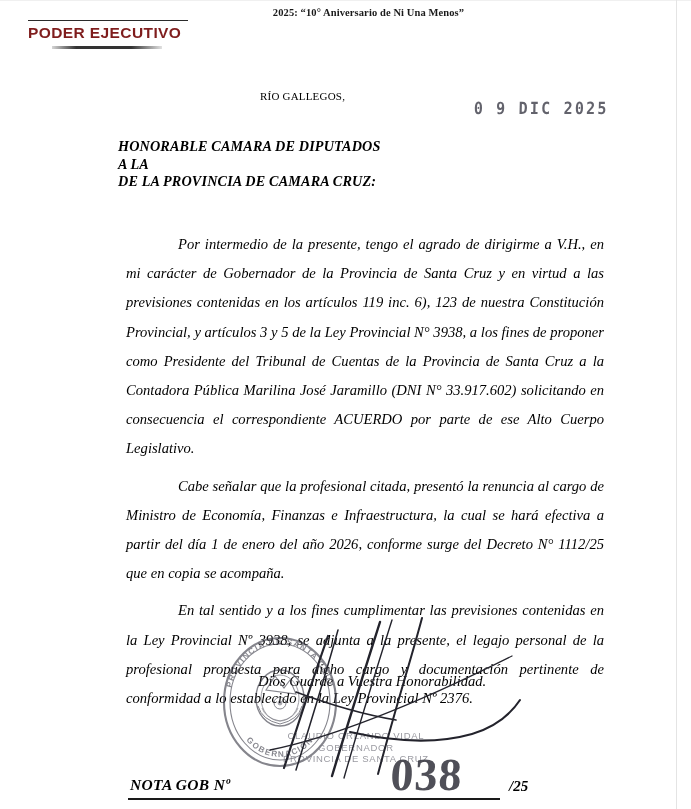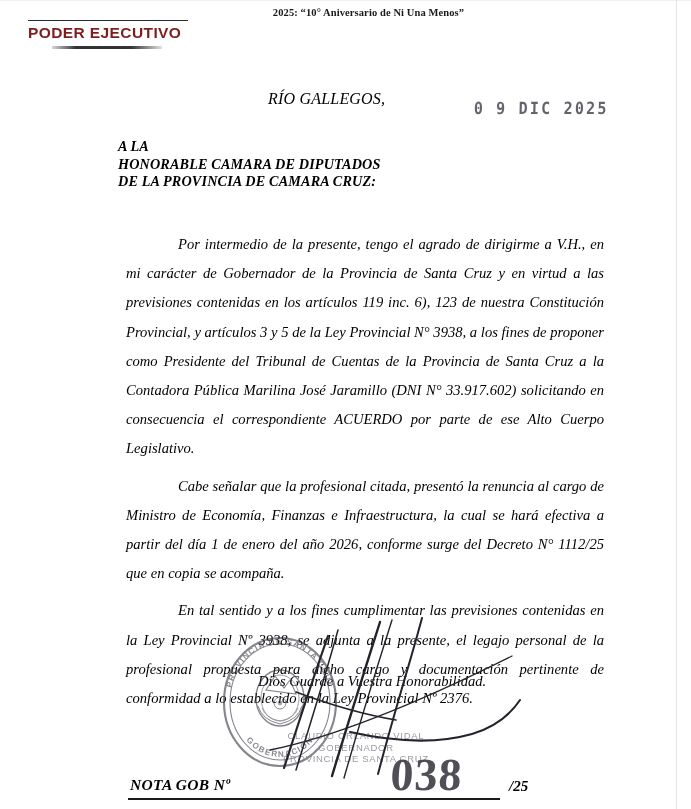--- a/index.html
+++ b/index.html
@@ -83,23 +83,22 @@
         rgba(180,180,180,0.55) 0%,
         rgba(40,40,40,0.95) 22%,
         rgba(40,40,40,0.95) 72%,
         rgba(190,190,190,0.45) 100%);
   }
 
   
   .place {
     position: absolute;
     top: 90px;
-    left: 268px;
-    font-style: italic;
-    font-size: 16px;
+    left: 260px;
+    font-size: 11px;
     letter-spacing: 0.2px;
     white-space: nowrap;
   }
   .date-stamp {
     position: absolute;
     top: 98px;
     left: 474px;
     font-family: "DejaVu Sans Mono", "Liberation Mono", monospace;
     font-size: 15px;
     font-weight: bold;
@@ -249,22 +248,22 @@
   <div class="anniversary">2025: “10° Aniversario de Ni Una Menos”</div>
 
   <div class="ph-rule-top"></div>
   <div class="poder">PODER EJECUTIVO</div>
   <div class="ph-rule-bottom"></div>
 
   <div class="place">RÍO GALLEGOS,</div>
   <div class="date-stamp">0 9 DIC 2025</div>
 
   <div class="addressee">
+    <div>HONORABLE CAMARA DE DIPUTADOS</div>
     <div>A LA</div>
-    <div>HONORABLE CAMARA DE DIPUTADOS</div>
     <div>DE LA PROVINCIA DE CAMARA CRUZ:</div>
   </div>
 
   <div class="body-block">
     <p class="para">Por intermedio de la presente, tengo el agrado de dirigirme a V.H., en mi carácter de Gobernador de la Provincia de Santa Cruz y en virtud a las previsiones contenidas en los artículos 119 inc. 6), 123 de nuestra Constitución Provincial, y artículos  3 y 5  de la Ley Provincial N° 3938, a los fines de proponer como Presidente del Tribunal de Cuentas de la Provincia de Santa Cruz a la Contadora Pública Marilina José Jaramillo (DNI N° 33.917.602) solicitando en consecuencia el correspondiente ACUERDO por parte de ese Alto Cuerpo Legislativo.</p>
     <p class="para">Cabe señalar que la profesional citada, presentó la renuncia al cargo de Ministro de Economía, Finanzas e Infraestructura, la cual se hará efectiva a partir del día 1 de enero del año 2026, conforme surge del Decreto N° 1112/25 que en copia se acompaña.</p>
     <p class="para last-short">En tal sentido y a los fines cumplimentar las previsiones contenidas en la Ley Provincial Nº 3938, se adjunta a la presente, el legajo personal de la profesional propuesta para dicho cargo y documentación pertinente de conformidad a lo establecido en la Ley Provincial Nº 2376.</p>
   </div>
 
   <div class="closing">Dios Guarde a Vuestra Honorabilidad.</div>

